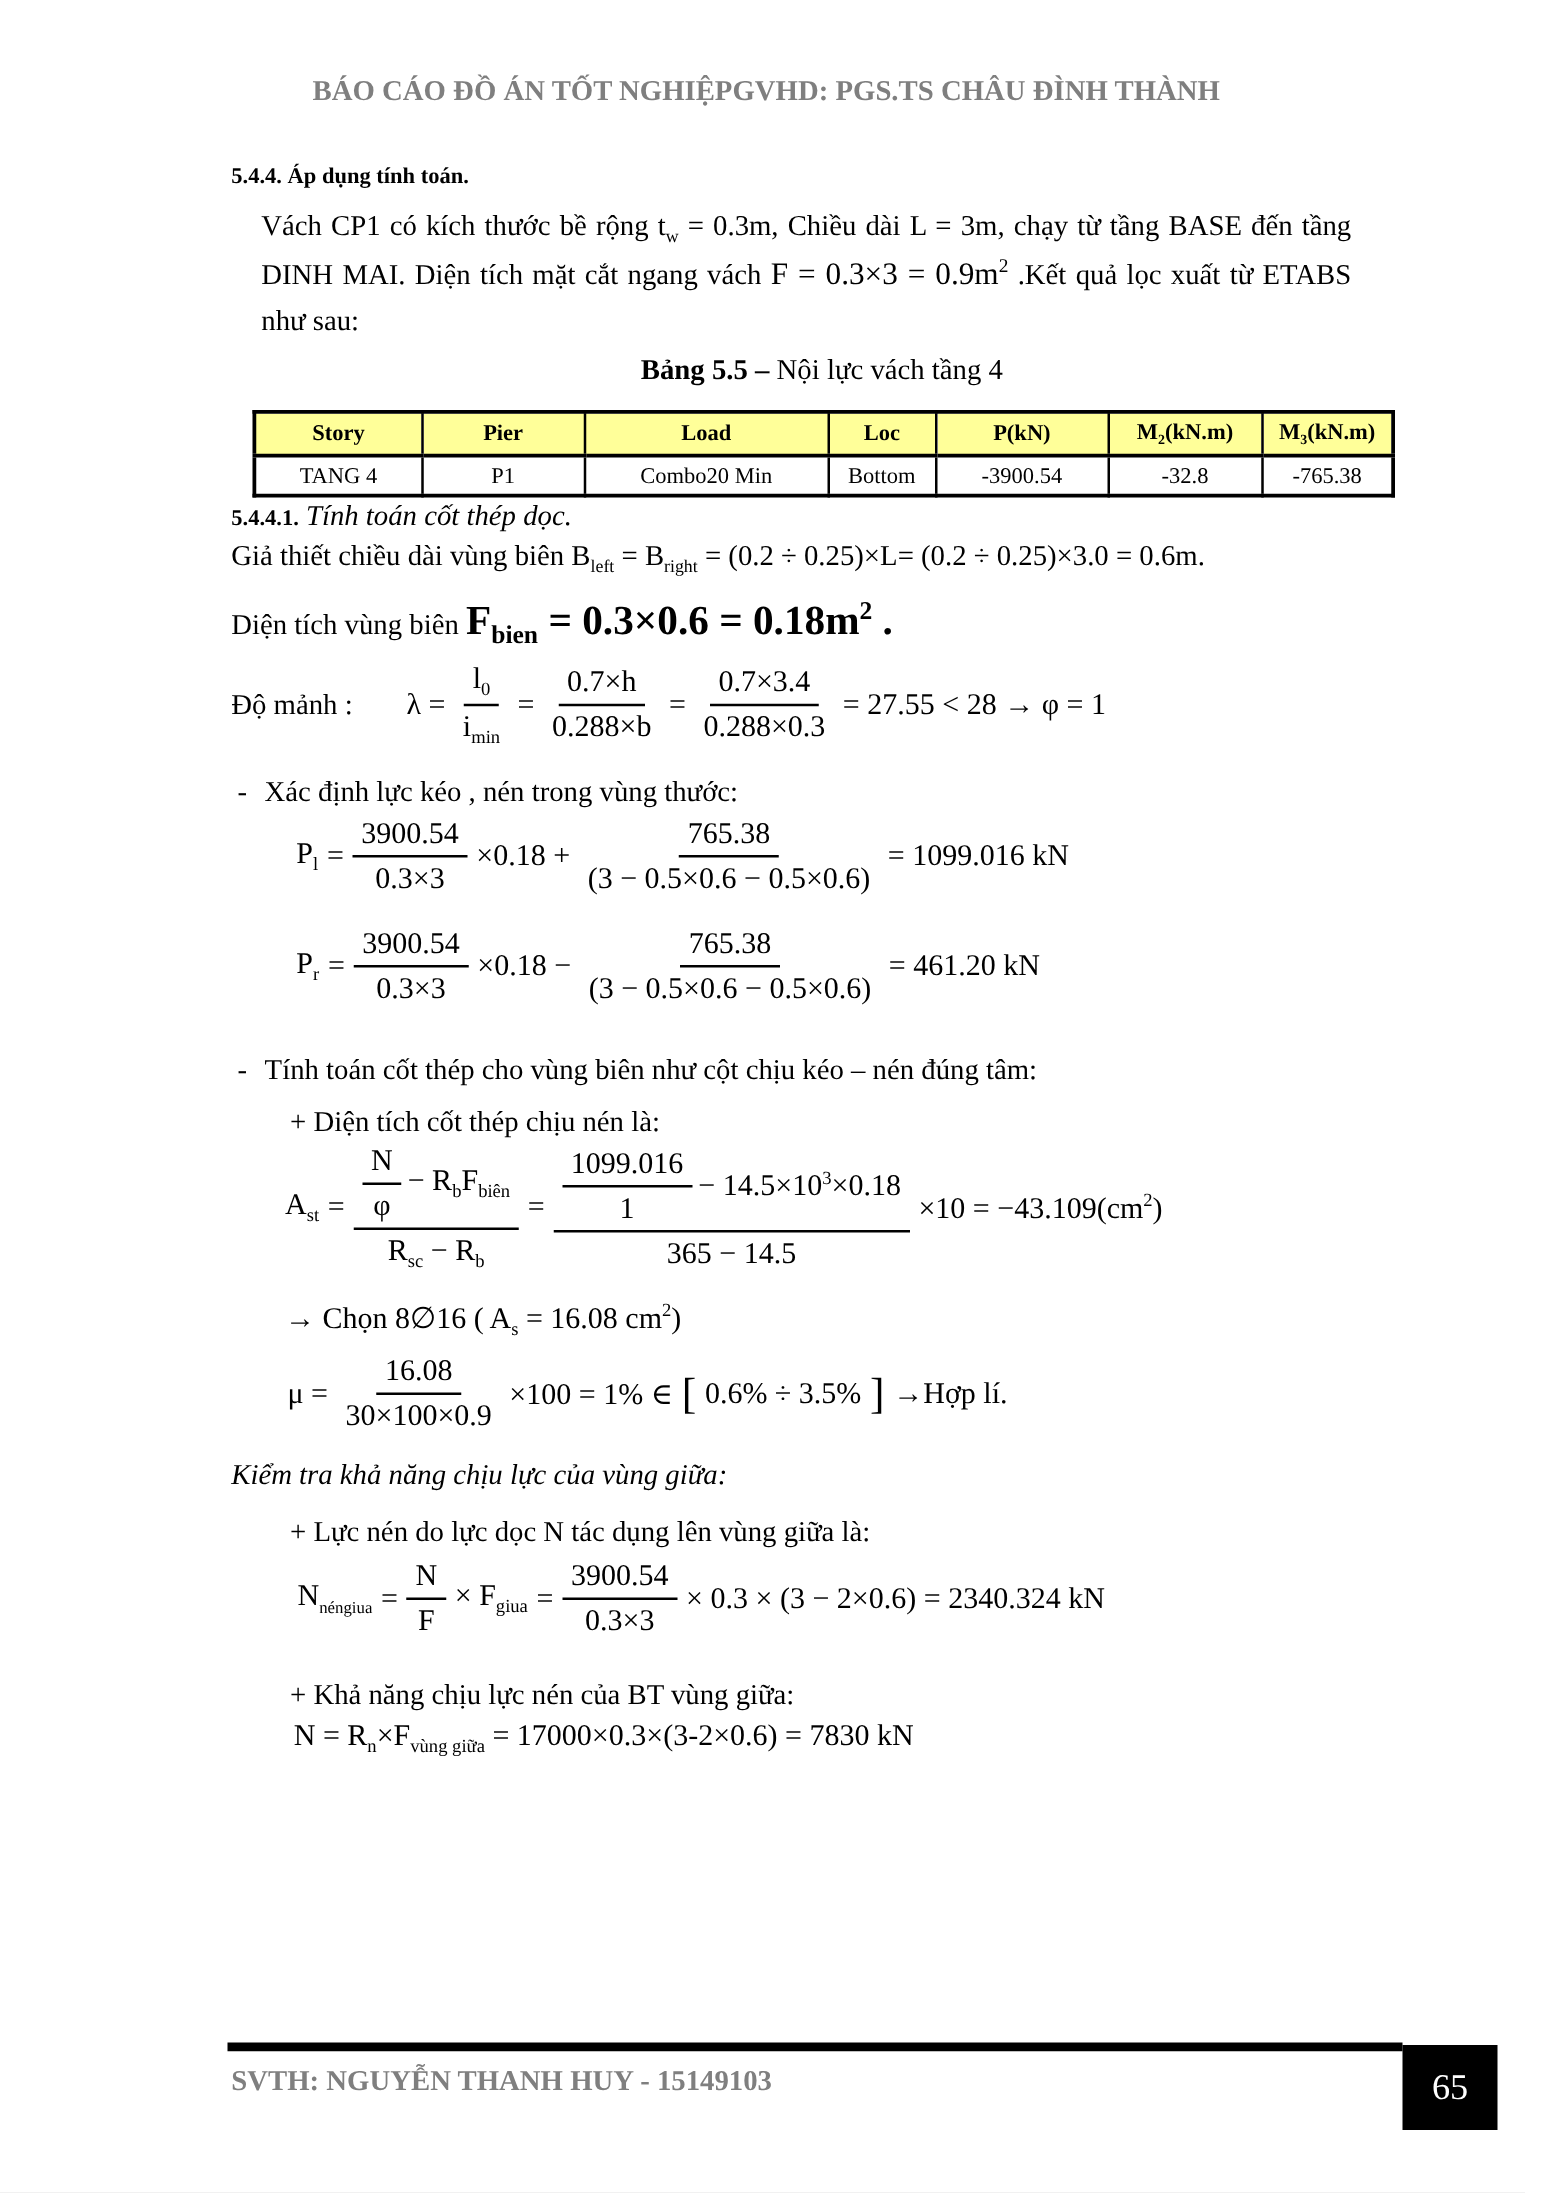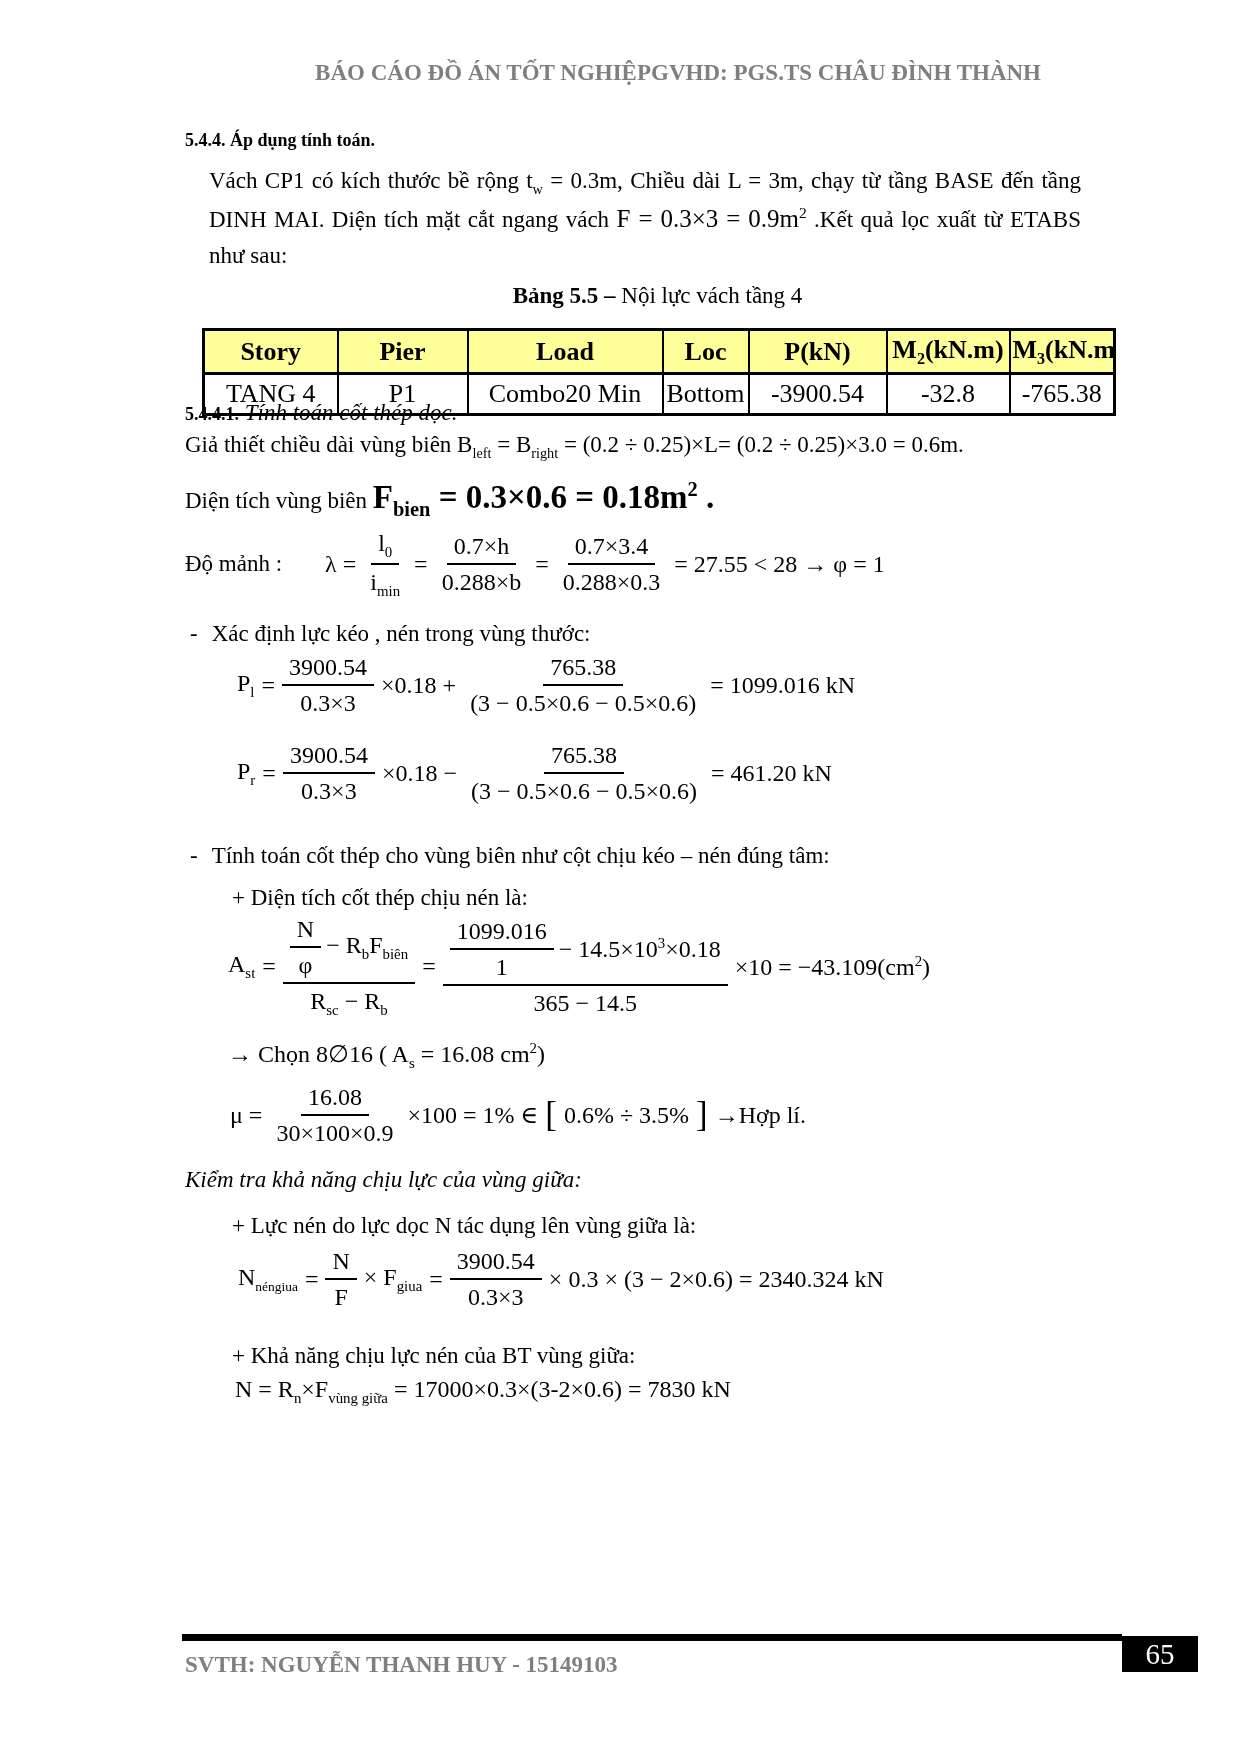--- a/index.html
+++ b/index.html
@@ -7,44 +7,44 @@
     position:relative; width:1240px; height:1754px; margin:0 auto;
     background:#ffffff; color:#000;
     font-family:"Liberation Serif","DejaVu Serif",serif;
     overflow:hidden;
   }
   .abs { position:absolute; }
 
   
   .doc-header {
     left:185px; top:60px; width:856px;
-    display:flex; justify-content:flex-end;
+    display:flex; justify-content:center;
     color:#7f7f7f; font-weight:bold; font-size:23px; white-space:nowrap;
   }
   .footer-rule { left:182px; top:1634px; width:940px; height:7px; background:#000; }
   .footer-author { left:185px; top:1652px; color:#7f7f7f; font-weight:bold; font-size:23px; }
   .page-box {
-    left:1122px; top:1636px; width:76px; height:36px; background:#000;
+    left:1122px; top:1636px; width:76px; height:68px; background:#000;
     display:flex; align-items:center; justify-content:center;
   }
   .page-box span { color:#fff; font-size:29px; }
 
   
   .h-bold { font-weight:bold; font-size:18px; }
   .body-text { font-size:23px; line-height:1.55; }
   .justify { text-align:justify; }
   .italic { font-style:italic; }
   sub { font-size:0.62em; }
   sup { font-size:0.62em; }
 
   
   .caption { left:202px; top:283px; width:911px; text-align:center; font-size:23px; }
   table.nl { border-collapse:collapse; border:3px solid #000; table-layout:fixed; }
   table.nl th, table.nl td {
-    border:2px solid #000; text-align:center; font-size:26px;
+    border:2px solid #000; text-align:center; font-size:18px;
     padding:4px 2px; overflow:hidden; white-space:nowrap;
   }
   table.nl th { background:#ffff99; font-weight:bold; border-bottom:3px solid #000; }
 
   
   .eq { display:flex; align-items:center; gap:7px; font-size:24px; white-space:nowrap; }
   .frac { display:inline-flex; flex-direction:column; align-items:center; text-align:center; line-height:1.25; }
   .frac > .num { padding:0 7px 2px; border-bottom:2px solid #000; }
   .frac > .den { padding:2px 7px 0; }
   .nrow { display:flex; align-items:center; gap:5px; }

